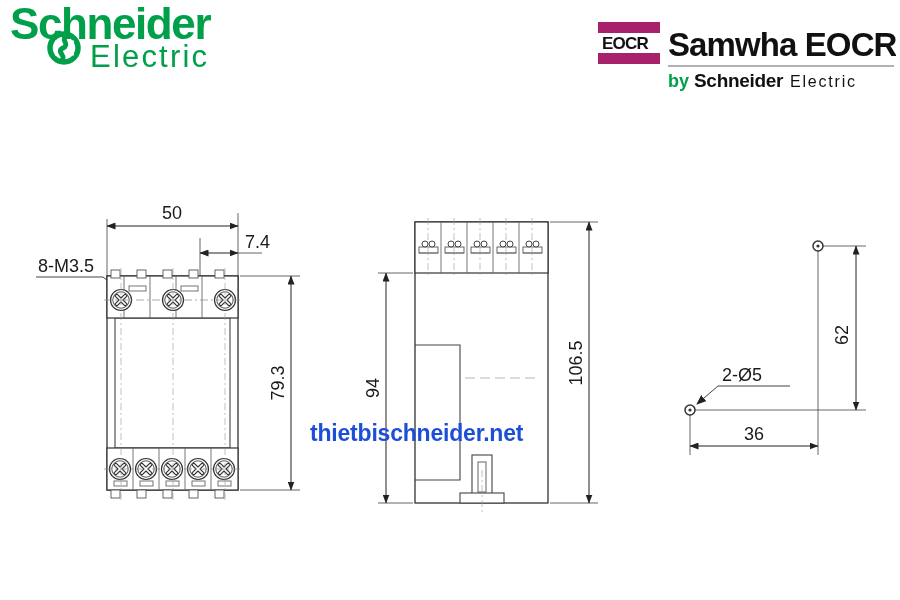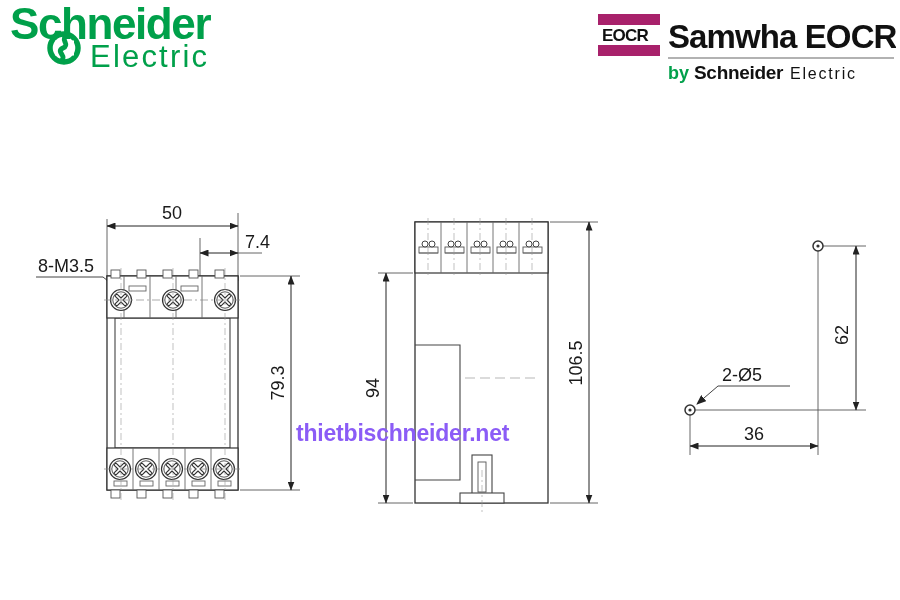--- a/index.html
+++ b/index.html
@@ -23,21 +23,21 @@
   #schneider-logo {
     position: absolute;
     left: 8px;
     top: 2px;
     width: 270px;
     height: 72px;
   }
   #eocr-logo {
     position: absolute;
     left: 596px;
-    top: 12px;
+    top: 20px;
     width: 300px;
     height: 72px;
   }
 
   
   #page-title {
     position: absolute;
     left: 0;
     top: 99px;
     width: 900px;
@@ -54,25 +54,25 @@
     position: absolute;
     left: 0;
     top: 0;
     width: 900px;
     height: 600px;
   }
 
   
   #watermark {
     position: absolute;
-    left: 296px;
+    left: 310px;
     top: 420px;
     font-size: 23px;
     font-weight: bold;
-    color: #8b5cf6;
+    color: #1d4ed8;
     letter-spacing: -0.2px;
     white-space: nowrap;
     font-family: "Liberation Sans", sans-serif;
   }
 
   .dim-text {
     font-family: "Liberation Sans", sans-serif;
     fill: #1a1a1a;
   }
 </style>

